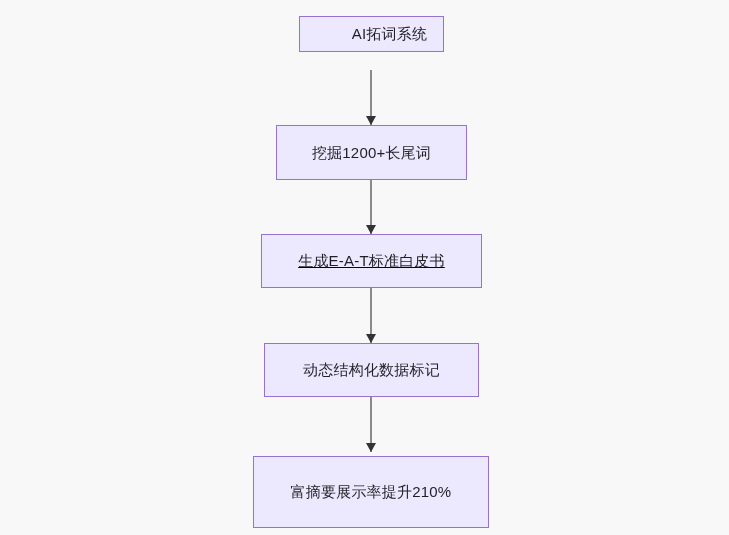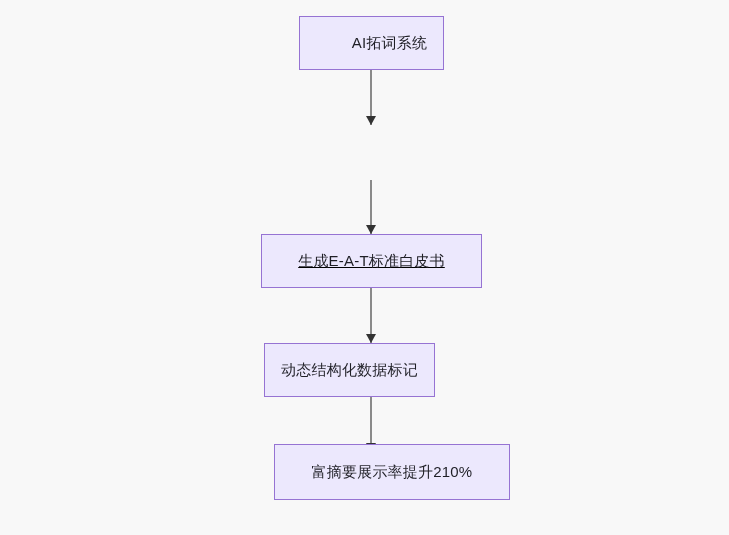--- a/index.html
+++ b/index.html
@@ -76,30 +76,33 @@
   <div class="edge" style="left:370px; top:288px; width:2px; height:55px;">
     <div class="edge-line" style="height:55px;"></div>
     <div class="edge-arrow" style="top:46px;"></div>
   </div>
 
   <div class="edge" style="left:370px; top:397px; width:2px; height:55px;">
     <div class="edge-line" style="height:55px;"></div>
     <div class="edge-arrow" style="top:46px;"></div>
   </div>
 
-  <div class="node" style="left:299px; top:16px; width:145px; height:54px;padding-left:36px;">
+  <div class="node" style="left:299px; top:16px; width:145px; height:36px;padding-left:36px;">
     <span class="node-label">AI拓词系统</span>
   </div>
 
+  <div class="node" style="left:276px; top:125px; width:191px; height:55px;">
+    <span class="node-label">挖掘1200+长尾词</span>
+  </div>
 
   <div class="node" style="left:261px; top:234px; width:221px; height:54px;text-decoration:underline;">
     <span class="node-label">生成E-A-T标准白皮书</span>
   </div>
 
-  <div class="node" style="left:264px; top:343px; width:171px; height:54px;">
+  <div class="node" style="left:264px; top:343px; width:215px; height:54px;">
     <span class="node-label">动态结构化数据标记</span>
   </div>
 
-  <div class="node" style="left:253px; top:444px; width:236px; height:56px;margin-left:21px;">
+  <div class="node" style="left:253px; top:456px; width:236px; height:72px;">
     <span class="node-label">富摘要展示率提升210%</span>
   </div>
 
 </div>
 
 </body></html>

